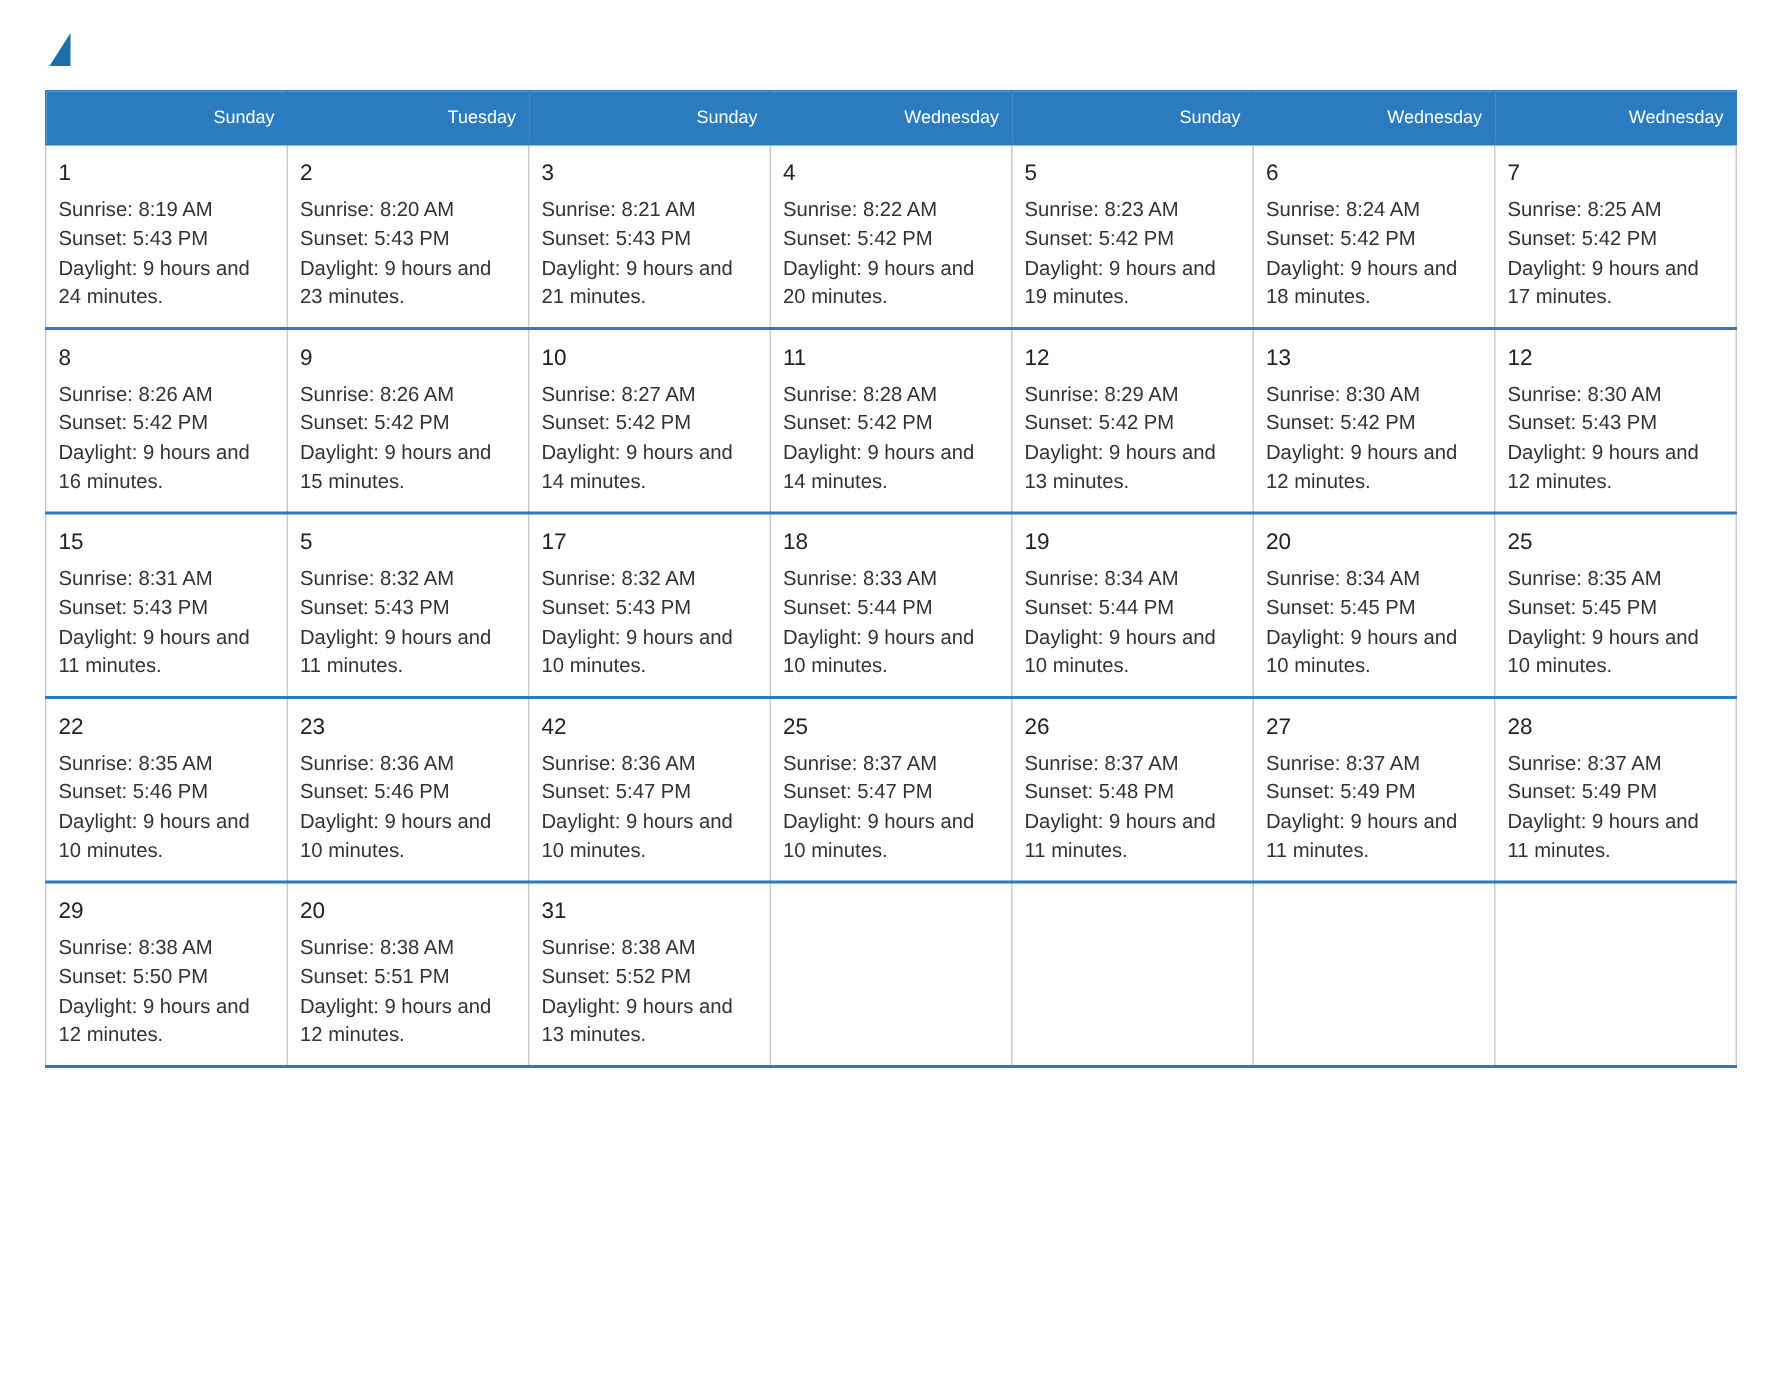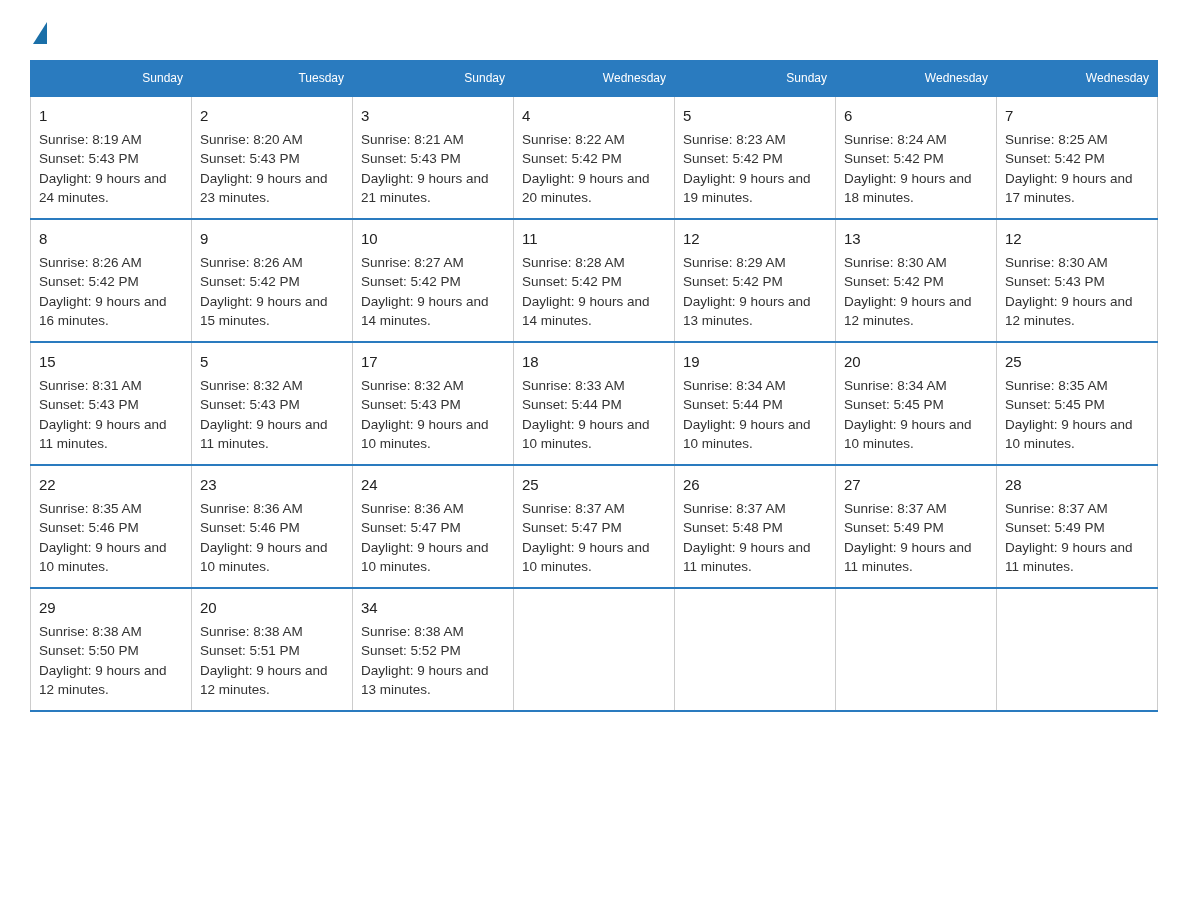--- a/index.html
+++ b/index.html
@@ -151,29 +151,29 @@
         <td><span class="day-num">5</span>Sunrise: 8:32 AM<br>Sunset: 5:43 PM<br>Daylight: 9 hours and 11 minutes.</td>
         <td><span class="day-num">17</span>Sunrise: 8:32 AM<br>Sunset: 5:43 PM<br>Daylight: 9 hours and 10 minutes.</td>
         <td><span class="day-num">18</span>Sunrise: 8:33 AM<br>Sunset: 5:44 PM<br>Daylight: 9 hours and 10 minutes.</td>
         <td><span class="day-num">19</span>Sunrise: 8:34 AM<br>Sunset: 5:44 PM<br>Daylight: 9 hours and 10 minutes.</td>
         <td><span class="day-num">20</span>Sunrise: 8:34 AM<br>Sunset: 5:45 PM<br>Daylight: 9 hours and 10 minutes.</td>
         <td><span class="day-num">25</span>Sunrise: 8:35 AM<br>Sunset: 5:45 PM<br>Daylight: 9 hours and 10 minutes.</td>
       </tr>
       <tr>
         <td><span class="day-num">22</span>Sunrise: 8:35 AM<br>Sunset: 5:46 PM<br>Daylight: 9 hours and 10 minutes.</td>
         <td><span class="day-num">23</span>Sunrise: 8:36 AM<br>Sunset: 5:46 PM<br>Daylight: 9 hours and 10 minutes.</td>
-        <td><span class="day-num">24</span>Sunrise: 8:36 AM<br>Sunset: 5:47 PM<br>Daylight: 9 hours and 10 minutes.</td>
+        <td><span class="day-num">42</span>Sunrise: 8:36 AM<br>Sunset: 5:47 PM<br>Daylight: 9 hours and 10 minutes.</td>
         <td><span class="day-num">25</span>Sunrise: 8:37 AM<br>Sunset: 5:47 PM<br>Daylight: 9 hours and 10 minutes.</td>
         <td><span class="day-num">26</span>Sunrise: 8:37 AM<br>Sunset: 5:48 PM<br>Daylight: 9 hours and 11 minutes.</td>
         <td><span class="day-num">27</span>Sunrise: 8:37 AM<br>Sunset: 5:49 PM<br>Daylight: 9 hours and 11 minutes.</td>
         <td><span class="day-num">28</span>Sunrise: 8:37 AM<br>Sunset: 5:49 PM<br>Daylight: 9 hours and 11 minutes.</td>
       </tr>
       <tr>
         <td><span class="day-num">29</span>Sunrise: 8:38 AM<br>Sunset: 5:50 PM<br>Daylight: 9 hours and 12 minutes.</td>
         <td><span class="day-num">20</span>Sunrise: 8:38 AM<br>Sunset: 5:51 PM<br>Daylight: 9 hours and 12 minutes.</td>
-        <td><span class="day-num">34</span>Sunrise: 8:38 AM<br>Sunset: 5:52 PM<br>Daylight: 9 hours and 13 minutes.</td>
+        <td><span class="day-num">31</span>Sunrise: 8:38 AM<br>Sunset: 5:52 PM<br>Daylight: 9 hours and 13 minutes.</td>
         <td class="empty-cell"></td>
         <td class="empty-cell"></td>
         <td class="empty-cell"></td>
         <td class="empty-cell"></td>
       </tr>
     </tbody>
 </table>
 
 </body></html>

